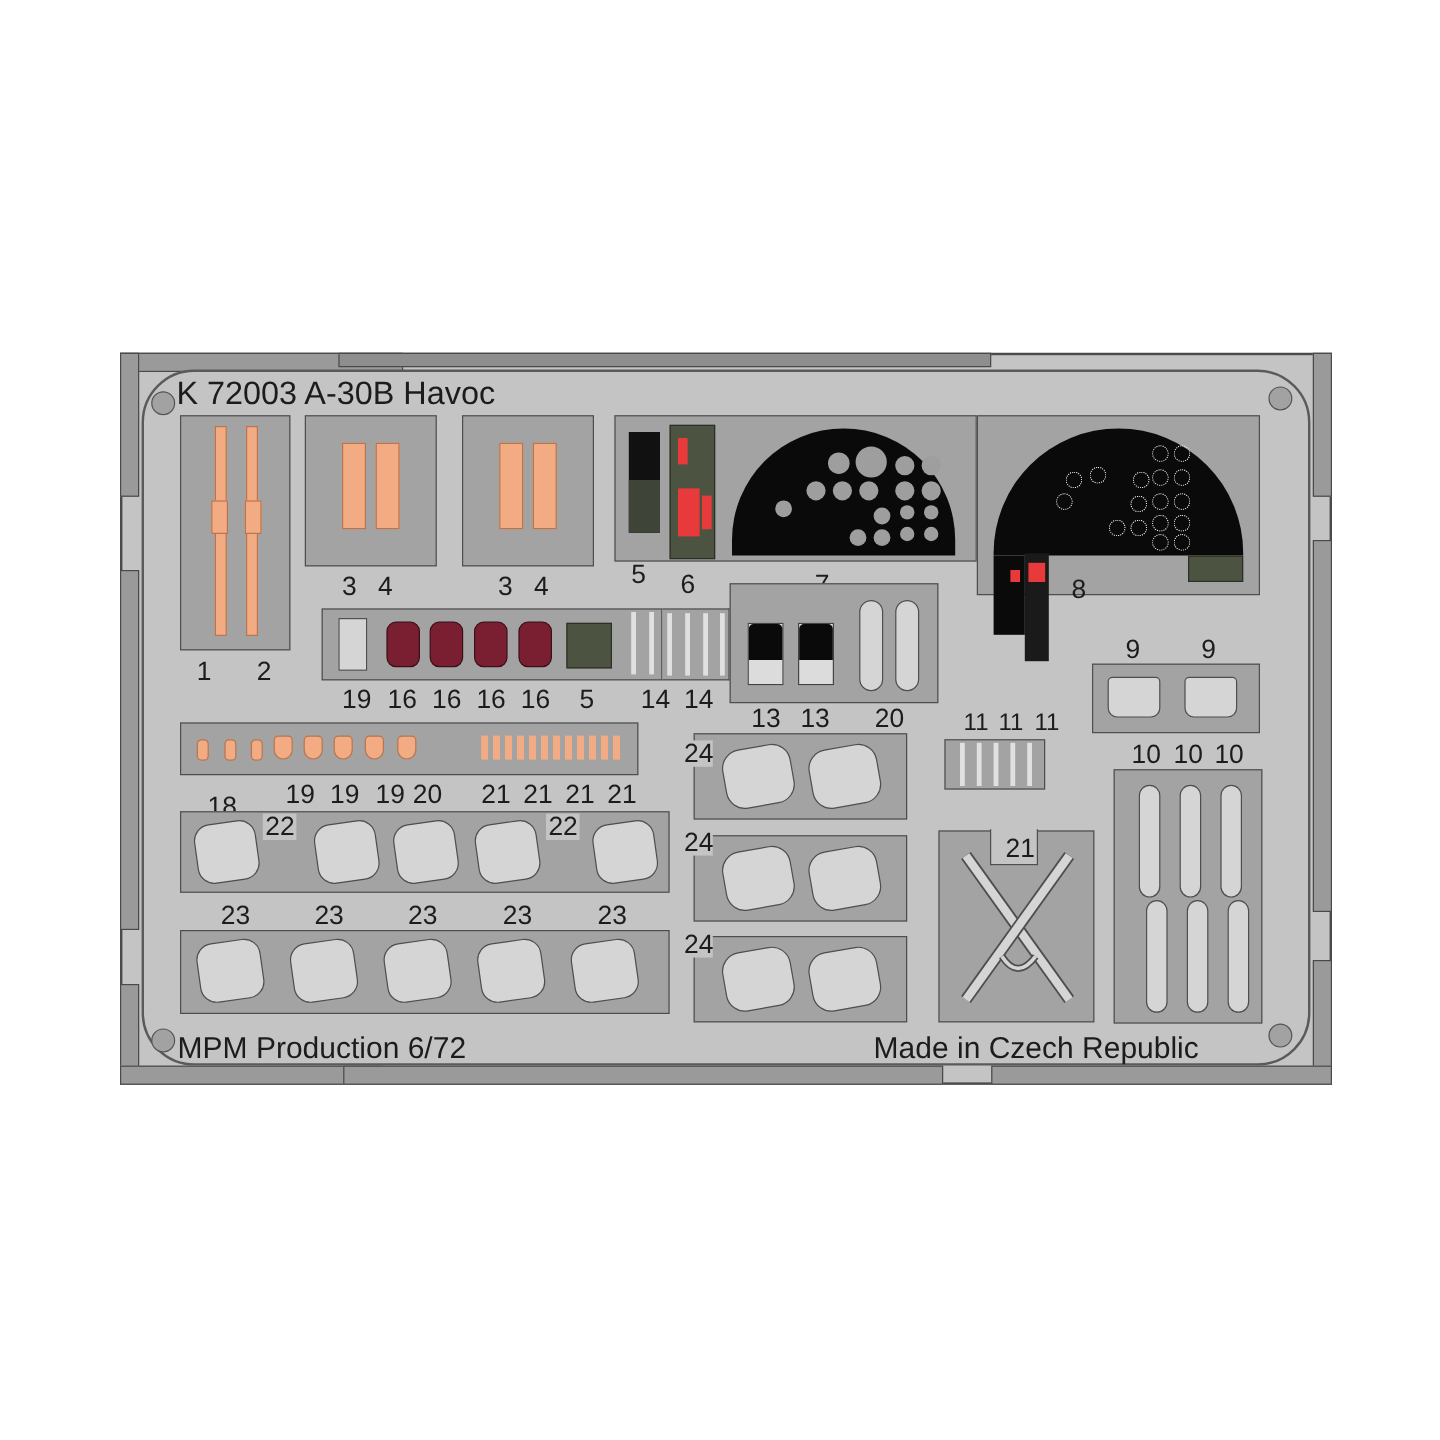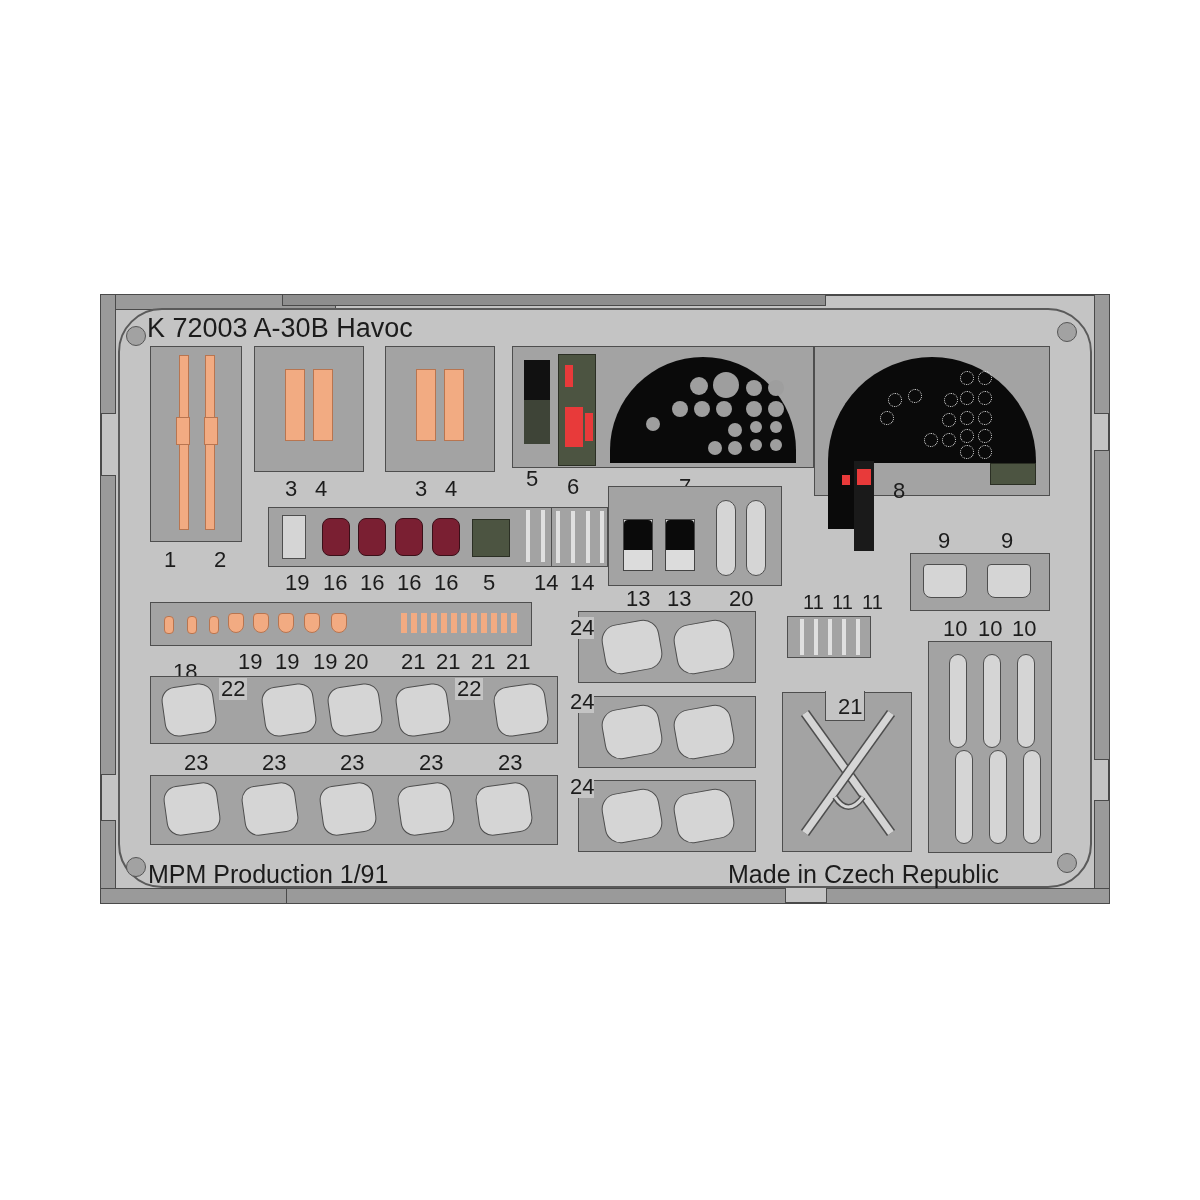--- a/index.html
+++ b/index.html
@@ -39,21 +39,21 @@
 <div class="abs rim" style="left:286px;top:888px;width:500px;height:16px;"></div>
 <div class="abs rim" style="left:826px;top:888px;width:284px;height:16px;"></div>
 <div class="abs inner"></div>
 
 <div class="abs hole" style="left:126px;top:326px;"></div>
 <div class="abs hole" style="left:1057px;top:322px;"></div>
 <div class="abs hole" style="left:126px;top:857px;"></div>
 <div class="abs hole" style="left:1057px;top:853px;"></div>
 
 <div class="abs title" style="left:147px;top:315px;">K 72003  A-30B Havoc</div>
-<div class="abs title" style="left:148px;top:862px;font-size:25px;">MPM Production 1/91</div>
+<div class="abs title" style="left:148px;top:862px;font-size:25px;">MPM Production 6/72</div>
 <div class="abs title" style="left:728px;top:862px;font-size:25px;">Made in Czech Republic</div>
 
 <div class="abs fret" style="left:150px;top:346px;width:92px;height:196px;">
   <div class="abs belt" style="left:28px;top:8px;width:10px;height:175px;"></div>
   <div class="abs belt" style="left:54px;top:8px;width:10px;height:175px;"></div>
   <div class="abs belt" style="left:25px;top:70px;width:14px;height:28px;"></div>
   <div class="abs belt" style="left:53px;top:70px;width:14px;height:28px;"></div>
 </div>
 <div class="abs lbl" style="left:164px;top:549px;">1</div>
 <div class="abs lbl" style="left:214px;top:549px;">2</div>

